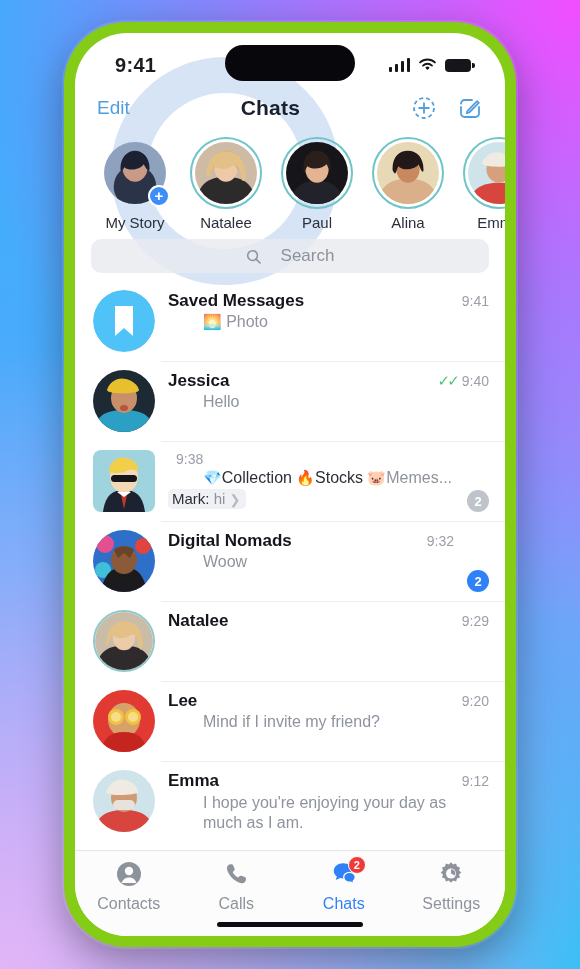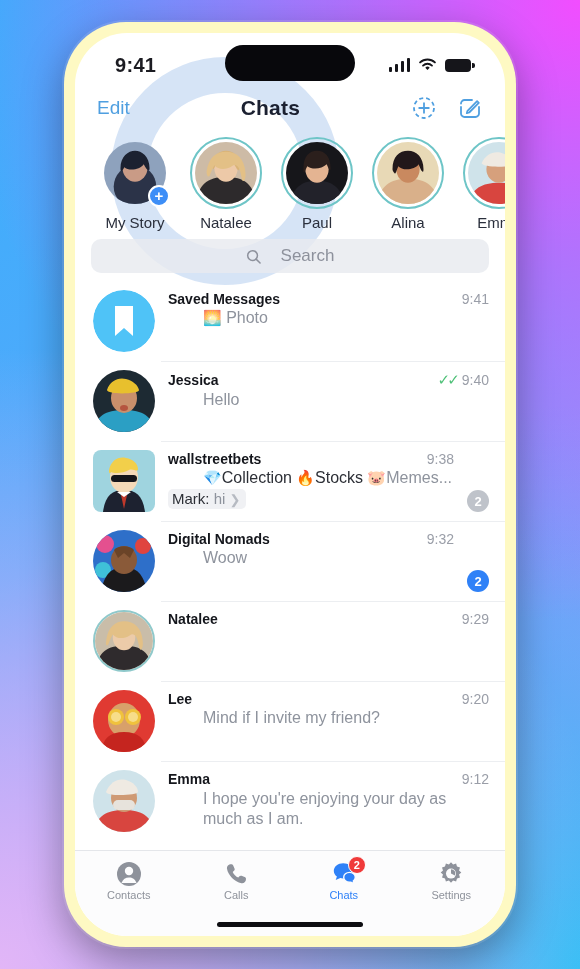--- a/index.html
+++ b/index.html
@@ -16,21 +16,21 @@
       linear-gradient(150deg, #3aaffc 0%, #54a8fb 45%, #8f97fb 70%, #b98cf8 100%);
     position: relative;
   }
 
   
   .phone-frame {
     position: absolute;
     left: 64px; top: 22px;
     width: 452px; height: 925px;
     border-radius: 62px;
-    background: #fef9c3;
+    background: #84cc16;
     box-shadow: 0 0 0 2px rgba(255,255,255,.12), 0 14px 40px rgba(0,0,0,.35);
     padding: 11px;
   }
   .phone-screen {
     position: relative;
     width: 100%; height: 100%;
     border-radius: 52px;
     background: #ffffff;
     overflow: hidden;
   }
@@ -156,21 +156,21 @@
   }
   .chat-av {
     flex: 0 0 62px; width: 62px; height: 62px;
     border-radius: 50%; overflow: hidden; position: relative;
   }
   .chat-av.ringed { border: 2px solid #8fc9cb; }
   .chat-av.square { border-radius: 8px; }
   .chat-body { flex: 1 1 auto; min-width: 0; padding-top: 1px; }
   .chat-top { display: flex; align-items: baseline; }
   .chat-title {
-    font-size: 14px; font-weight: bold; color: #14161c;
+    font-size: 17px; font-weight: bold; color: #14161c;
     flex: 1 1 auto; white-space: nowrap; overflow: hidden;
   }
   .chat-meta { display: flex; align-items: center; gap: 5px; flex: 0 0 auto; padding-left: 8px; }
   .checks { color: #4fc078; font-size: 15px; letter-spacing: -3px; }
   .chat-time { font-size: 14px; color: #9a9ea8; }
   .chat-sub {
     font-size: 16px; color: #8e939d; margin-top: 2px;
     white-space: nowrap; overflow: hidden; text-overflow: ellipsis; margin-left: 35px;
   }
   .chat-sub.dark { color: #2c2f36; }
@@ -203,21 +203,21 @@
     height: 86px;
     background: rgba(252,252,253,.97);
     border-top: 1px solid #e4e6ea;
     display: flex; align-items: flex-start;
     padding-top: 8px;
     z-index: 8;
   }
   .tab { flex: 1 1 0; text-align: center; color: #8e929b; }
   .tab .glyph { height: 30px; display:flex; align-items:center; justify-content:center; position: relative; }
   .tab .glyph svg { display:block; width: 28px; height: 28px; }
-  .tab-label { font-size: 11px; margin-top: 0; }
+  .tab-label { font-size: 16px; margin-top: 6px; }
   .tab.active { color: #2f81f7; }
   .tab-badge {
     position: absolute; top: -3px; right: 50%;
     margin-right: -22px;
     background: #f03a3a; color: #fff;
     min-width: 18px; height: 18px; border-radius: 9px;
     font-size: 11px; font-weight: bold;
     display: flex; align-items: center; justify-content: center;
     padding: 0 4px;
     border: 1.5px solid #fff;
@@ -428,21 +428,20 @@
             <path d="M10 62c2-16 9-22 21-22s19 6 21 22z" fill="#1d2230"></path>
             <ellipse cx="31" cy="27" rx="14" ry="16" fill="#f4d9b8"></ellipse>
             <path d="M16 20c2-10 10-14 17-12 7 1 12 6 12 11 0 4-5-1-9 1-5 3-14 4-18 2-1 2-2 2-2-2z" fill="#f2cf4a"></path>
             <rect x="18" y="25" width="26" height="7" rx="3.5" fill="#15151a"></rect>
             <path d="M28 45h6l-3 14z" fill="#c0392b"></path>
             <path d="M24 42h14l-7 5z" fill="#fff"></path>
           </svg>
         </div>
         <div class="chat-body">
           <div class="chat-top">
-            <div class="chat-title">wallstreetbets</div>
             <div class="chat-meta">
               <span class="chat-time">9:38</span>
             </div>
           </div>
           <div class="chat-sub dark">
             <span class="emoji">💎</span><span>Collection</span>
             <span class="emoji">🔥</span><span>Stocks</span>
             <span class="emoji">🐷</span><span style="color:#8e939d">Memes...</span>
           </div>
           <div class="reply-chip">

